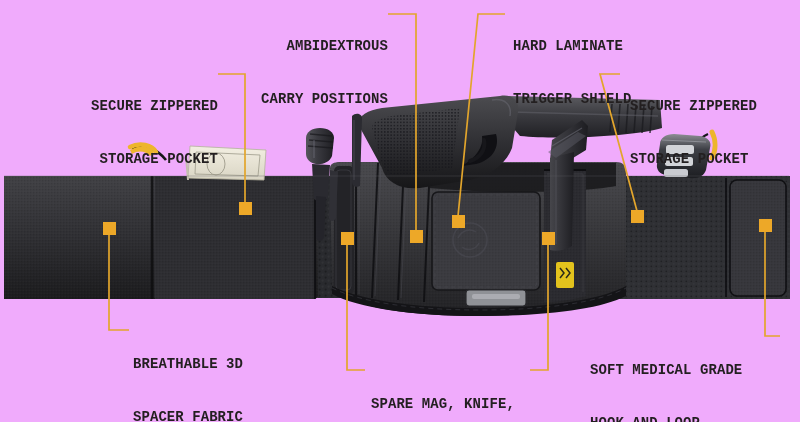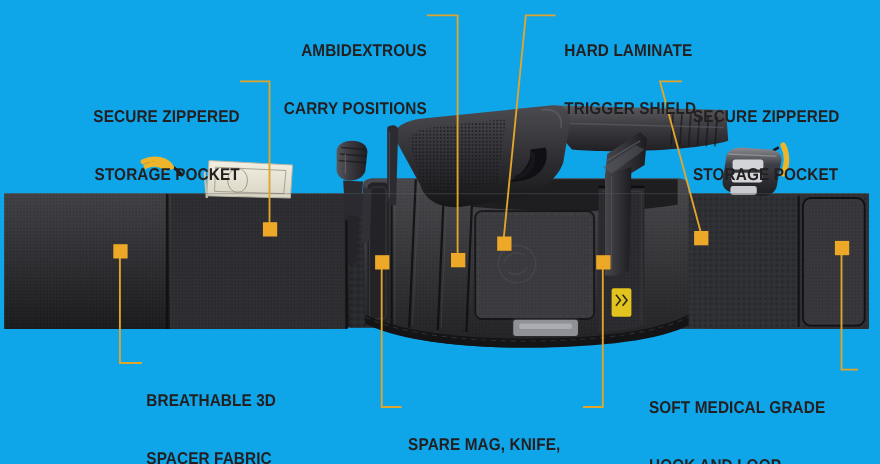--- a/index.html
+++ b/index.html
@@ -1,18 +1,18 @@
 <!DOCTYPE html>
 <html><head>
 <meta charset="utf-8">
 <style>
   html,body{margin:0;padding:0;background:#fff;}
   body{width:800px;height:422px;overflow:hidden;
        font-family:"Liberation Sans","DejaVu Sans",sans-serif;}
-  #stage{position:relative;width:800px;height:422px;background:#0ea5e9;}
+  #stage{position:relative;width:800px;height:422px;background:#f0abfc;font-family:Liberation Mono, monospace;}
 
   .lbl{position:absolute;color:#231f20;font-weight:700;
        font-size:15.5px;line-height:17.5px;letter-spacing:.1px;
        text-transform:uppercase;transform:scaleX(.9);white-space:pre;}
   .lbl.r{transform-origin:100% 50%;text-align:right;}
   .lbl.l{transform-origin:0 50%;text-align:left;}
 
   svg.conn{position:absolute;left:0;top:0;width:800px;height:422px;
            pointer-events:none;overflow:visible;}
   .ln{stroke:#e2a52c;stroke-width:1.7;fill:none;}

